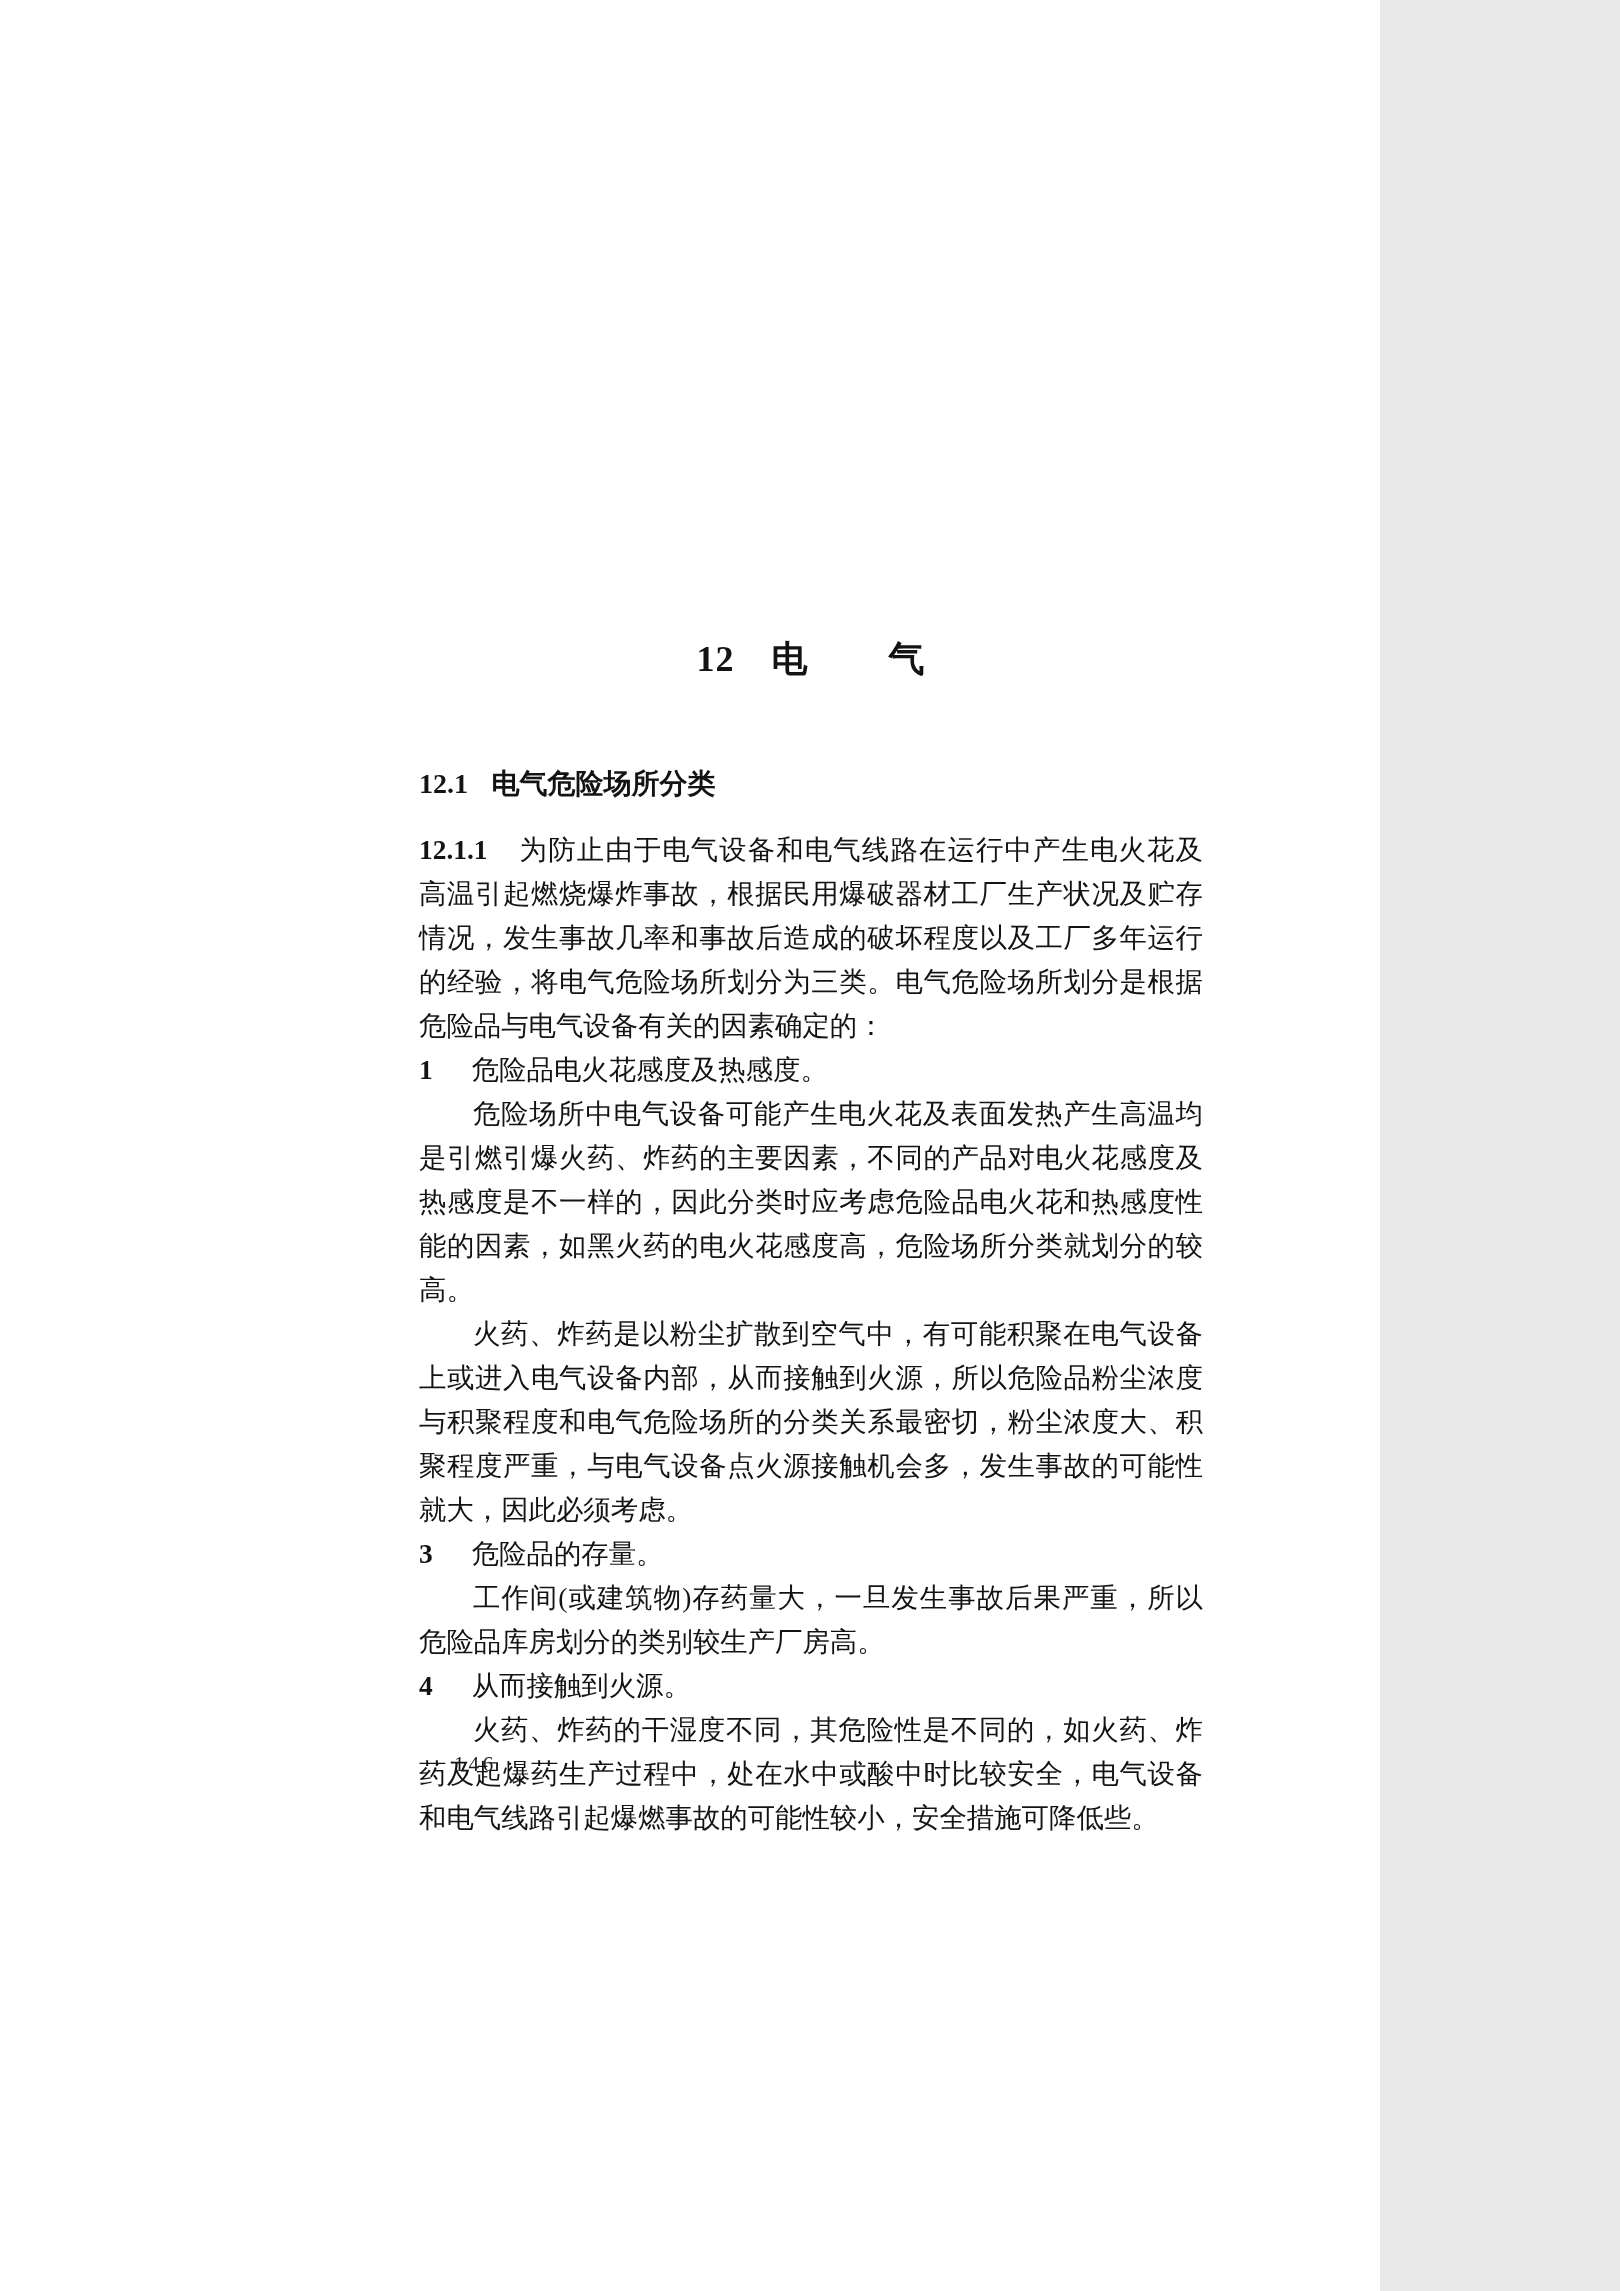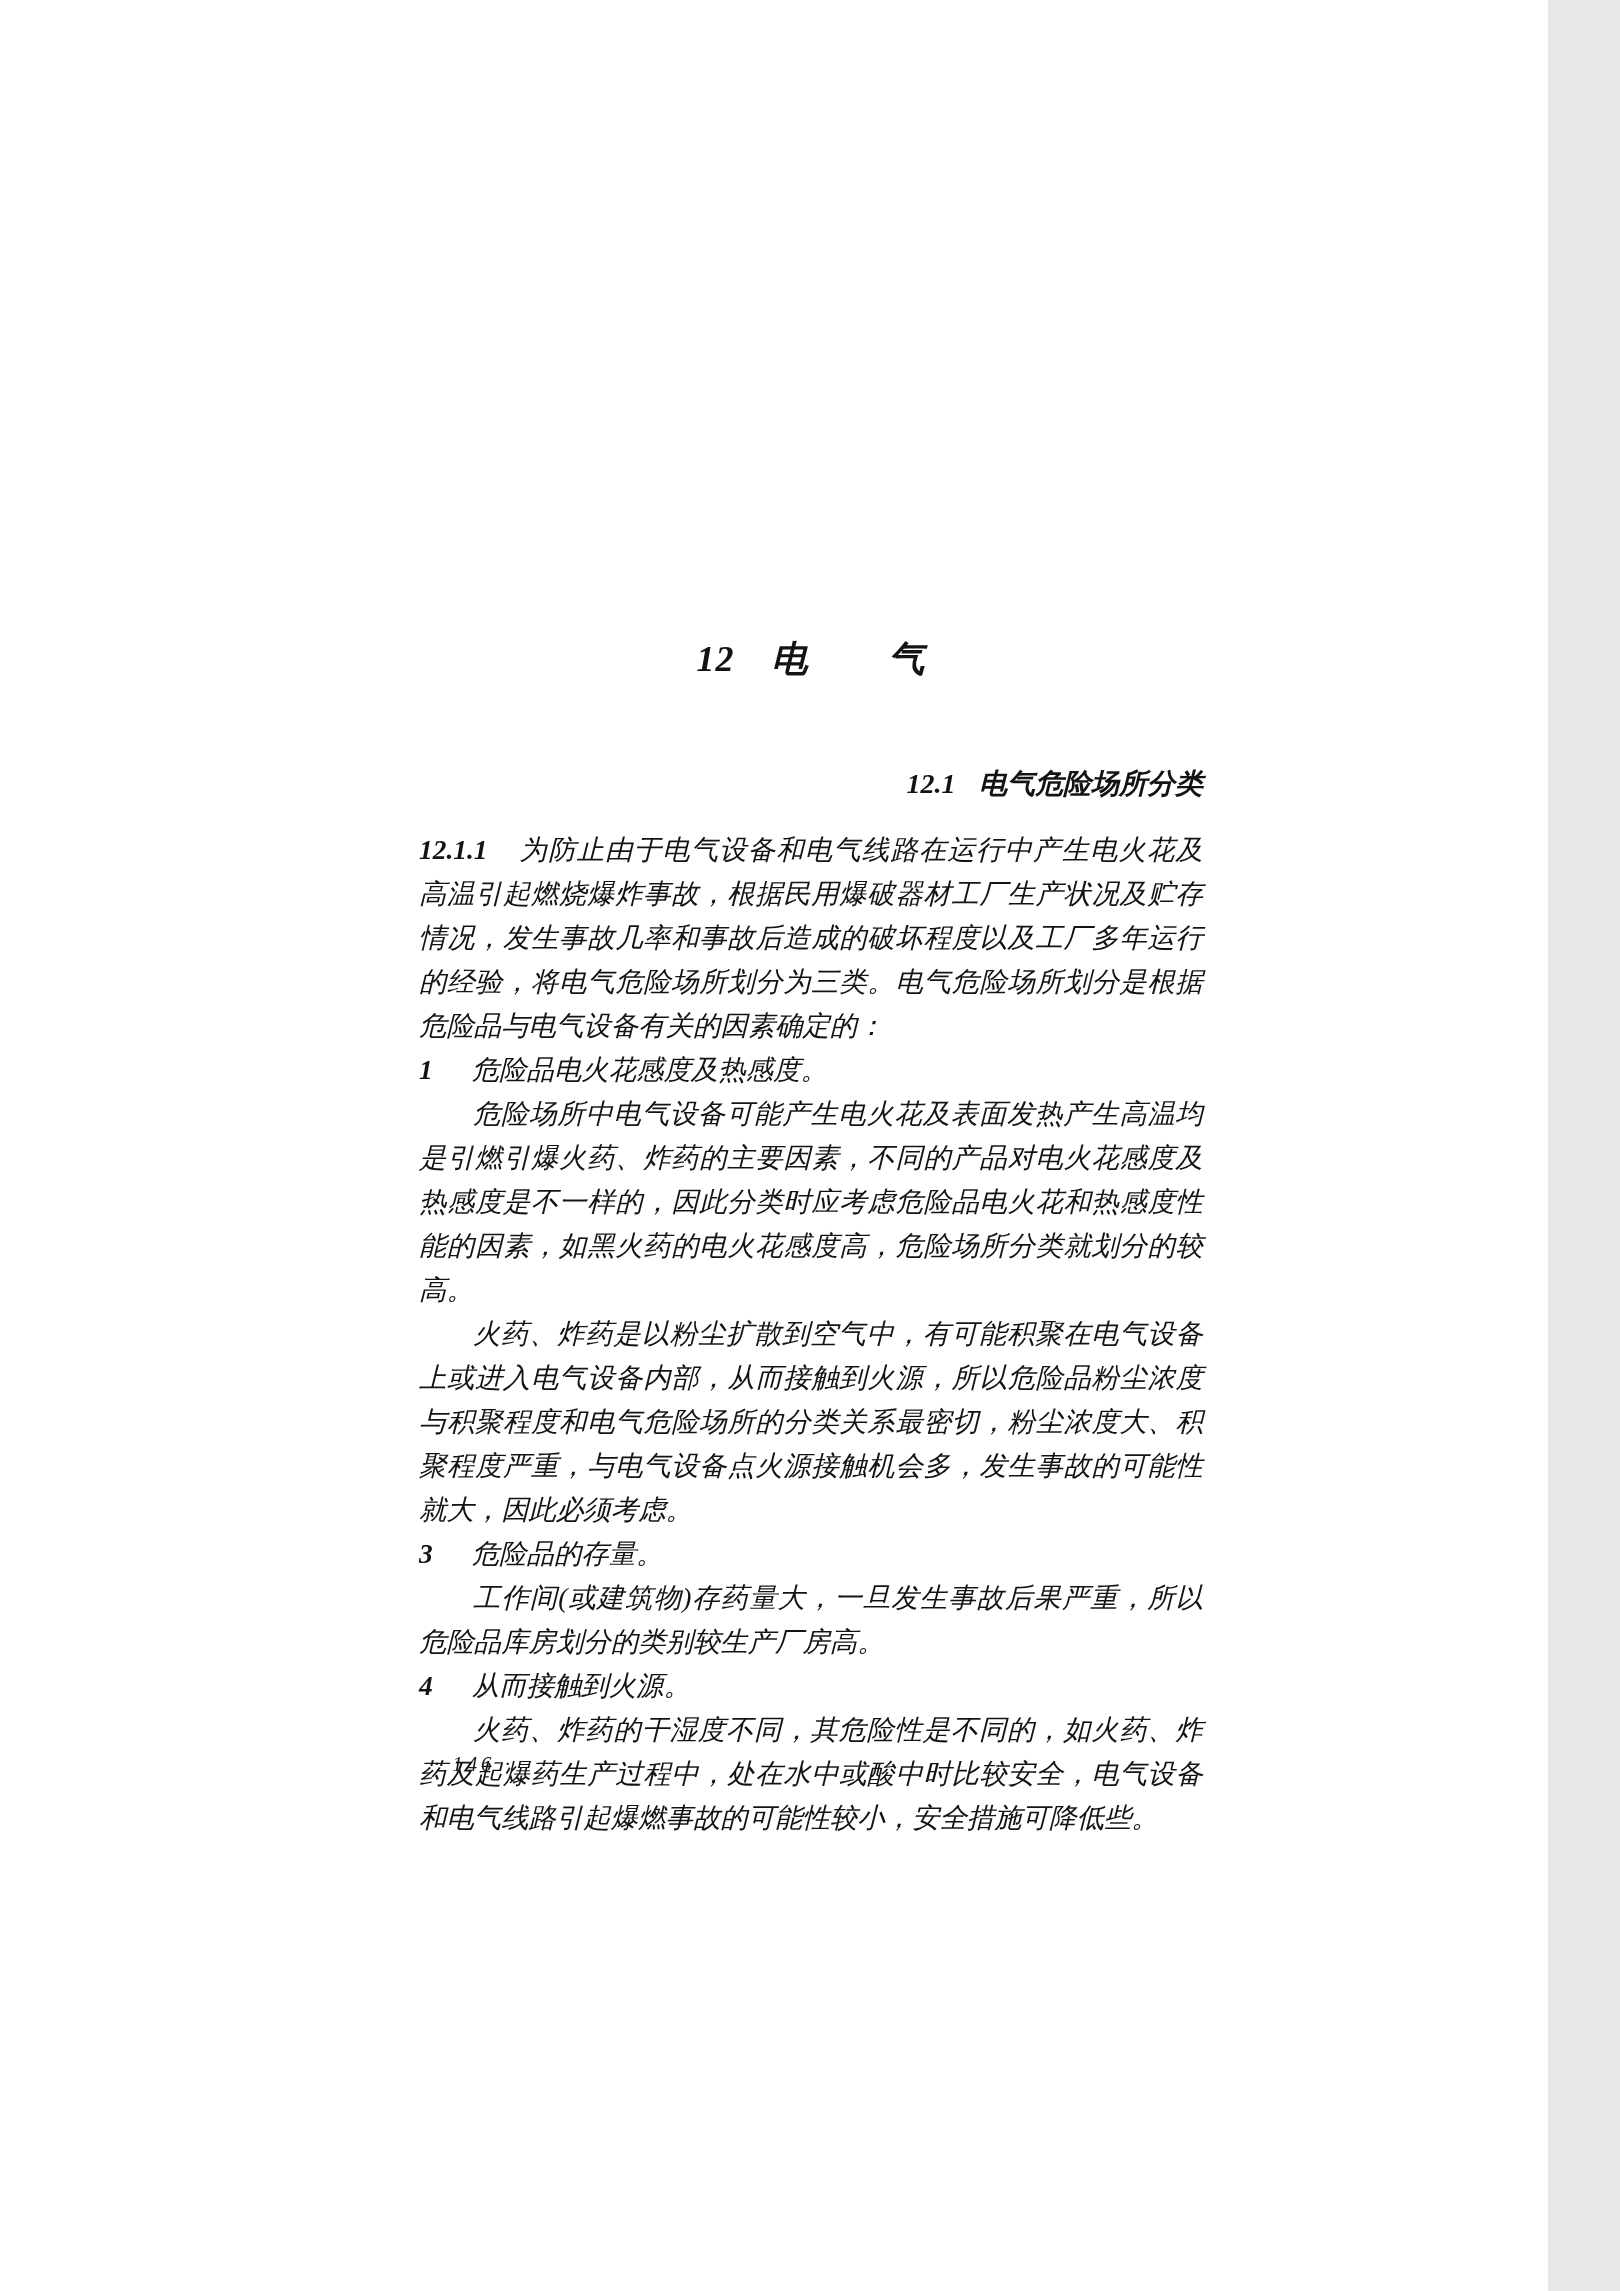--- a/index.html
+++ b/index.html
@@ -1,24 +1,23 @@
 <!DOCTYPE html>
 <html><head>
 <meta charset="utf-8">
 <style>
   html,body{margin:0;padding:0;background:#e8e8e8;}
   .page{
     position:relative;
-    width:1548px;
+    width:1380px;
     height:2292px;
     background:#ffffff;
     color:#131313;
     font-family:"Liberation Serif","DejaVu Serif",serif;
     overflow:hidden;
-    font-style:italic;
   }
   .doc-title{
     position:absolute;
     top:635px;
     left:419px;
     width:784px;
     margin:0;
     text-align:center;
     font-size:36px;
     font-weight:700;
@@ -26,21 +25,21 @@
     white-space:nowrap;
   }
   .doc-title .t-num{margin-right:37px;}
   .doc-title .t-c1{margin-right:80px;}
   .sec-heading{
     position:absolute;
     top:765px;
     left:419px;
     width:784px;
     margin:0;
-    text-align:right;
+    text-align:left;
     font-size:28px;
     font-weight:700;
     white-space:nowrap;
   }
   .sec-heading .h-num{margin-right:23.5px;}
   .body-text{
     position:absolute;
     top:828px;
     left:419px;
     width:784px;

